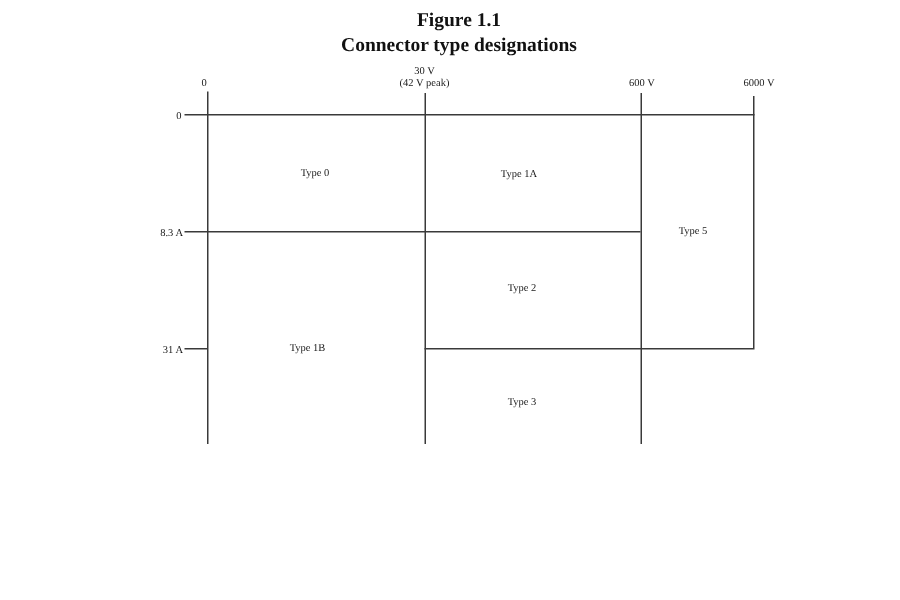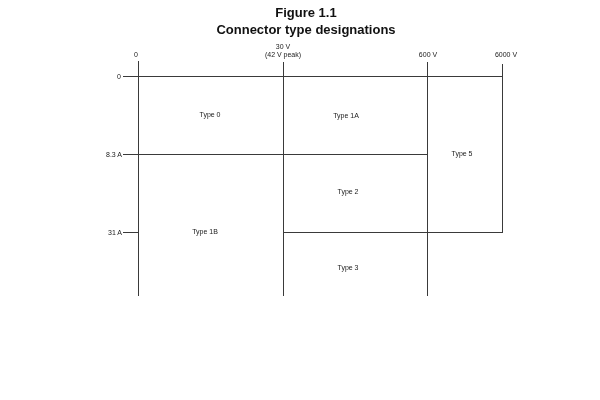--- a/index.html
+++ b/index.html
@@ -1,18 +1,18 @@
 <!DOCTYPE html>
 <html><head>
 <meta charset="utf-8">
 <style>
   html,body{margin:0;padding:0;background:#fff;}
   #canvas{
     position:relative;width:600px;height:296px;background:var(--bg,#fff);
-    font-family:Liberation Sans, sans-serif;overflow:hidden;
+    font-family:Liberation Serif, serif;overflow:hidden;
   }
   .title{
     position:absolute;left:6px;top:4px;width:600px;text-align:center;
     font-weight:bold;font-size:13px;line-height:17px;color:#111;
   }
   .ln{position:absolute;background:var(--line,#3a3a3a);}
   .vln{width:1px;}
   .hln{height:1px;}
   .lbl{
     position:absolute;font-size:7px;line-height:8px;color:var(--text,#1a1a1a);

